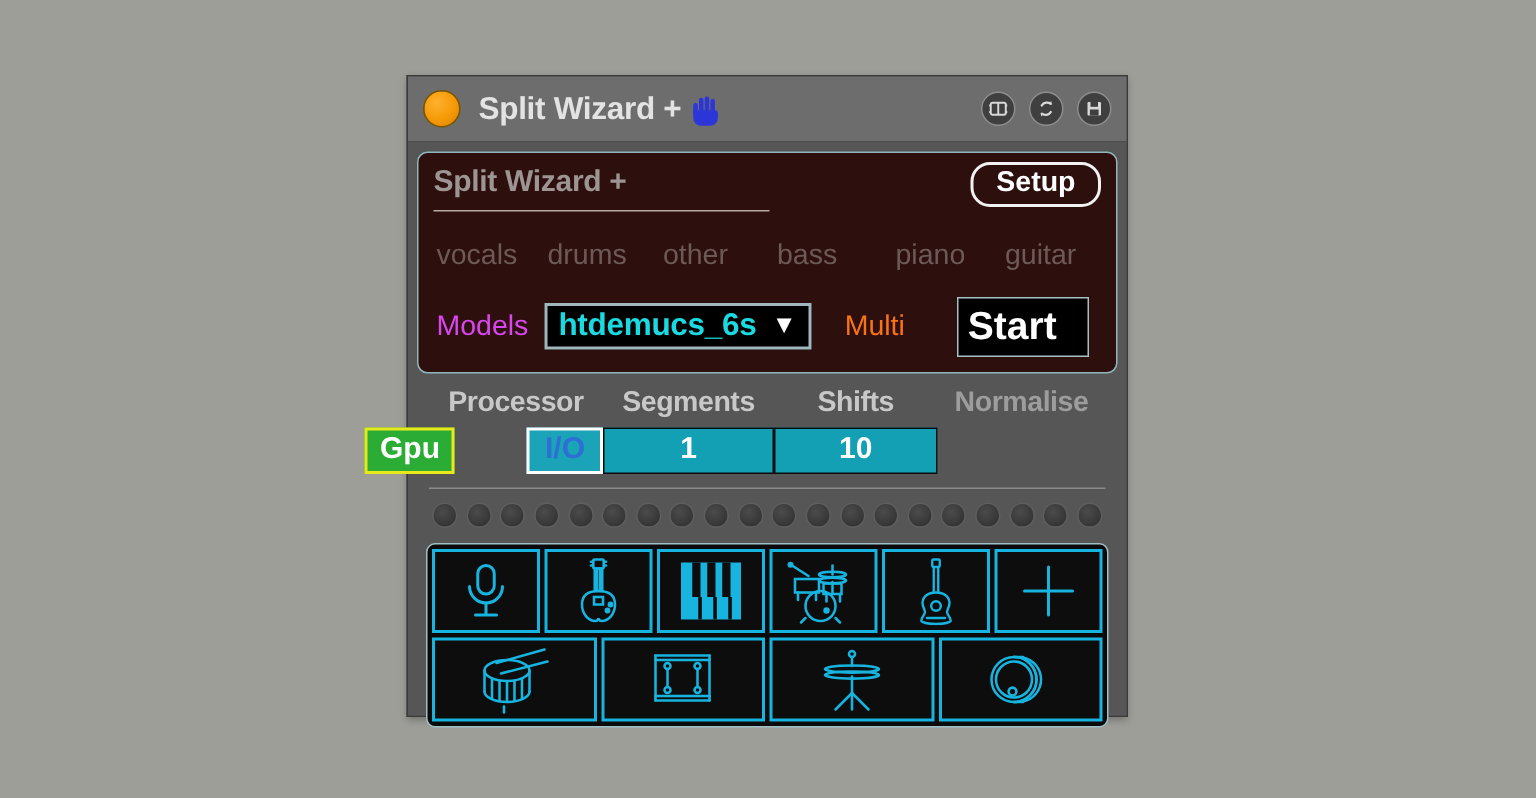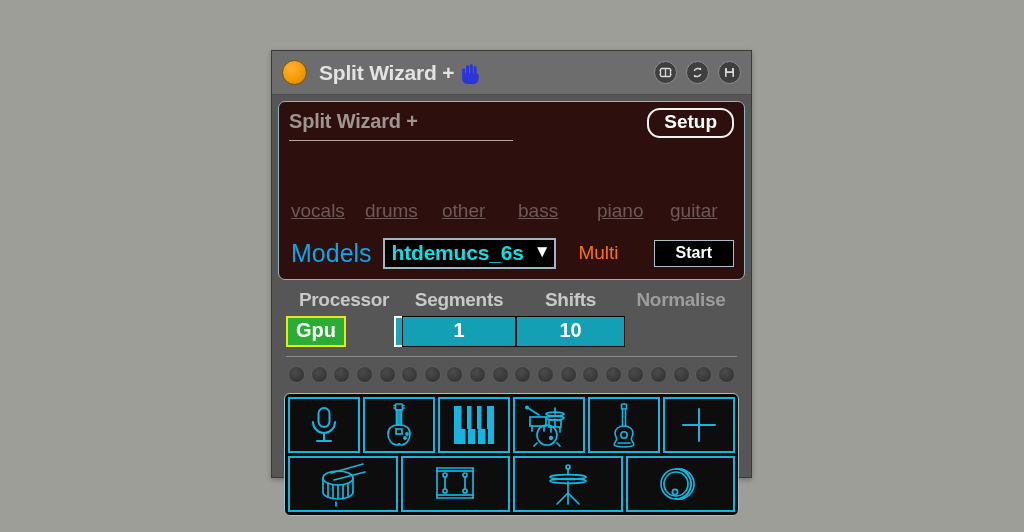--- a/index.html
+++ b/index.html
@@ -143,38 +143,37 @@
     display: flex;
     align-items: baseline;
     margin-top: 20px;
     padding-left: 2px;
   }
   .stem-label {
     color: #6d5a58;
     font-size: 19px;
     white-space: nowrap;
     cursor: pointer;
-    text-decoration: underline;
   }
   .stem-label.w-vocals { width: 74px; }
   .stem-label.w-drums  { width: 77px; }
-  .stem-label.w-other  { width: 76px; margin-top: 40px; }
+  .stem-label.w-other  { width: 76px; }
   .stem-label.w-bass   { width: 79px; }
   .stem-label.w-piano  { width: 73px; }
   .stem-label.w-guitar { width: auto; }
 
   .models-row {
     display: flex;
     align-items: center;
     margin-top: 16px;
     padding-left: 2px;
   }
   .models-label {
-    color: #0ea5e9;
-    font-size: 25px;
+    color: #d946ef;
+    font-size: 19px;
     margin-right: 11px;
   }
   .model-select {
     position: relative;
     background: #000000;
     border: 2px solid #9fb7bd;
     display: flex;
     align-items: center;
     justify-content: space-between;
     padding: 1px 8px 2px 7px;
@@ -200,23 +199,23 @@
     color: #f97316;
     font-size: 19px;
     margin-left: 22px;
     margin-right: 20px;
     cursor: pointer;
   }
   .start-btn {
     background: #000000;
     border: 1px solid #a8bfc4;
     color: #ffffff;
-    font-size: 16px;
-    font-weight: bold;
-    padding: 3px 21px 4px 21px;
+    font-size: 26px;
+    font-weight: bold;
+    padding: 3px 21px 4px 6px;
     cursor: pointer;
     margin-left: 15px;
   }
 
   
   .params {
     margin-top: 9px;
     padding: 0 6px 0 8px;
     display: flex;
     align-items: flex-start;
@@ -230,21 +229,21 @@
   .param-title {
     color: #c8c8c8;
     font-size: 19px;
     font-weight: bold;
     text-align: center;
     margin-bottom: 5px;
     letter-spacing: -0.3px;
   }
   .param-title.dim { color: #9d9d9d; font-weight: bold; }
 
-  .proc-btns { display: flex; gap: 7px; }
+  .proc-btns { display: flex; gap: 7px; justify-content: flex-end; }
   .btn-gpu {
     background: #2bad35;
     border: 2px solid #e8e81d;
     color: #ffffff;
     font-size: 20px;
     font-weight: bold;
     padding: 0px 8px 2px 8px;
     cursor: pointer;
     line-height: 1.25;
   }

